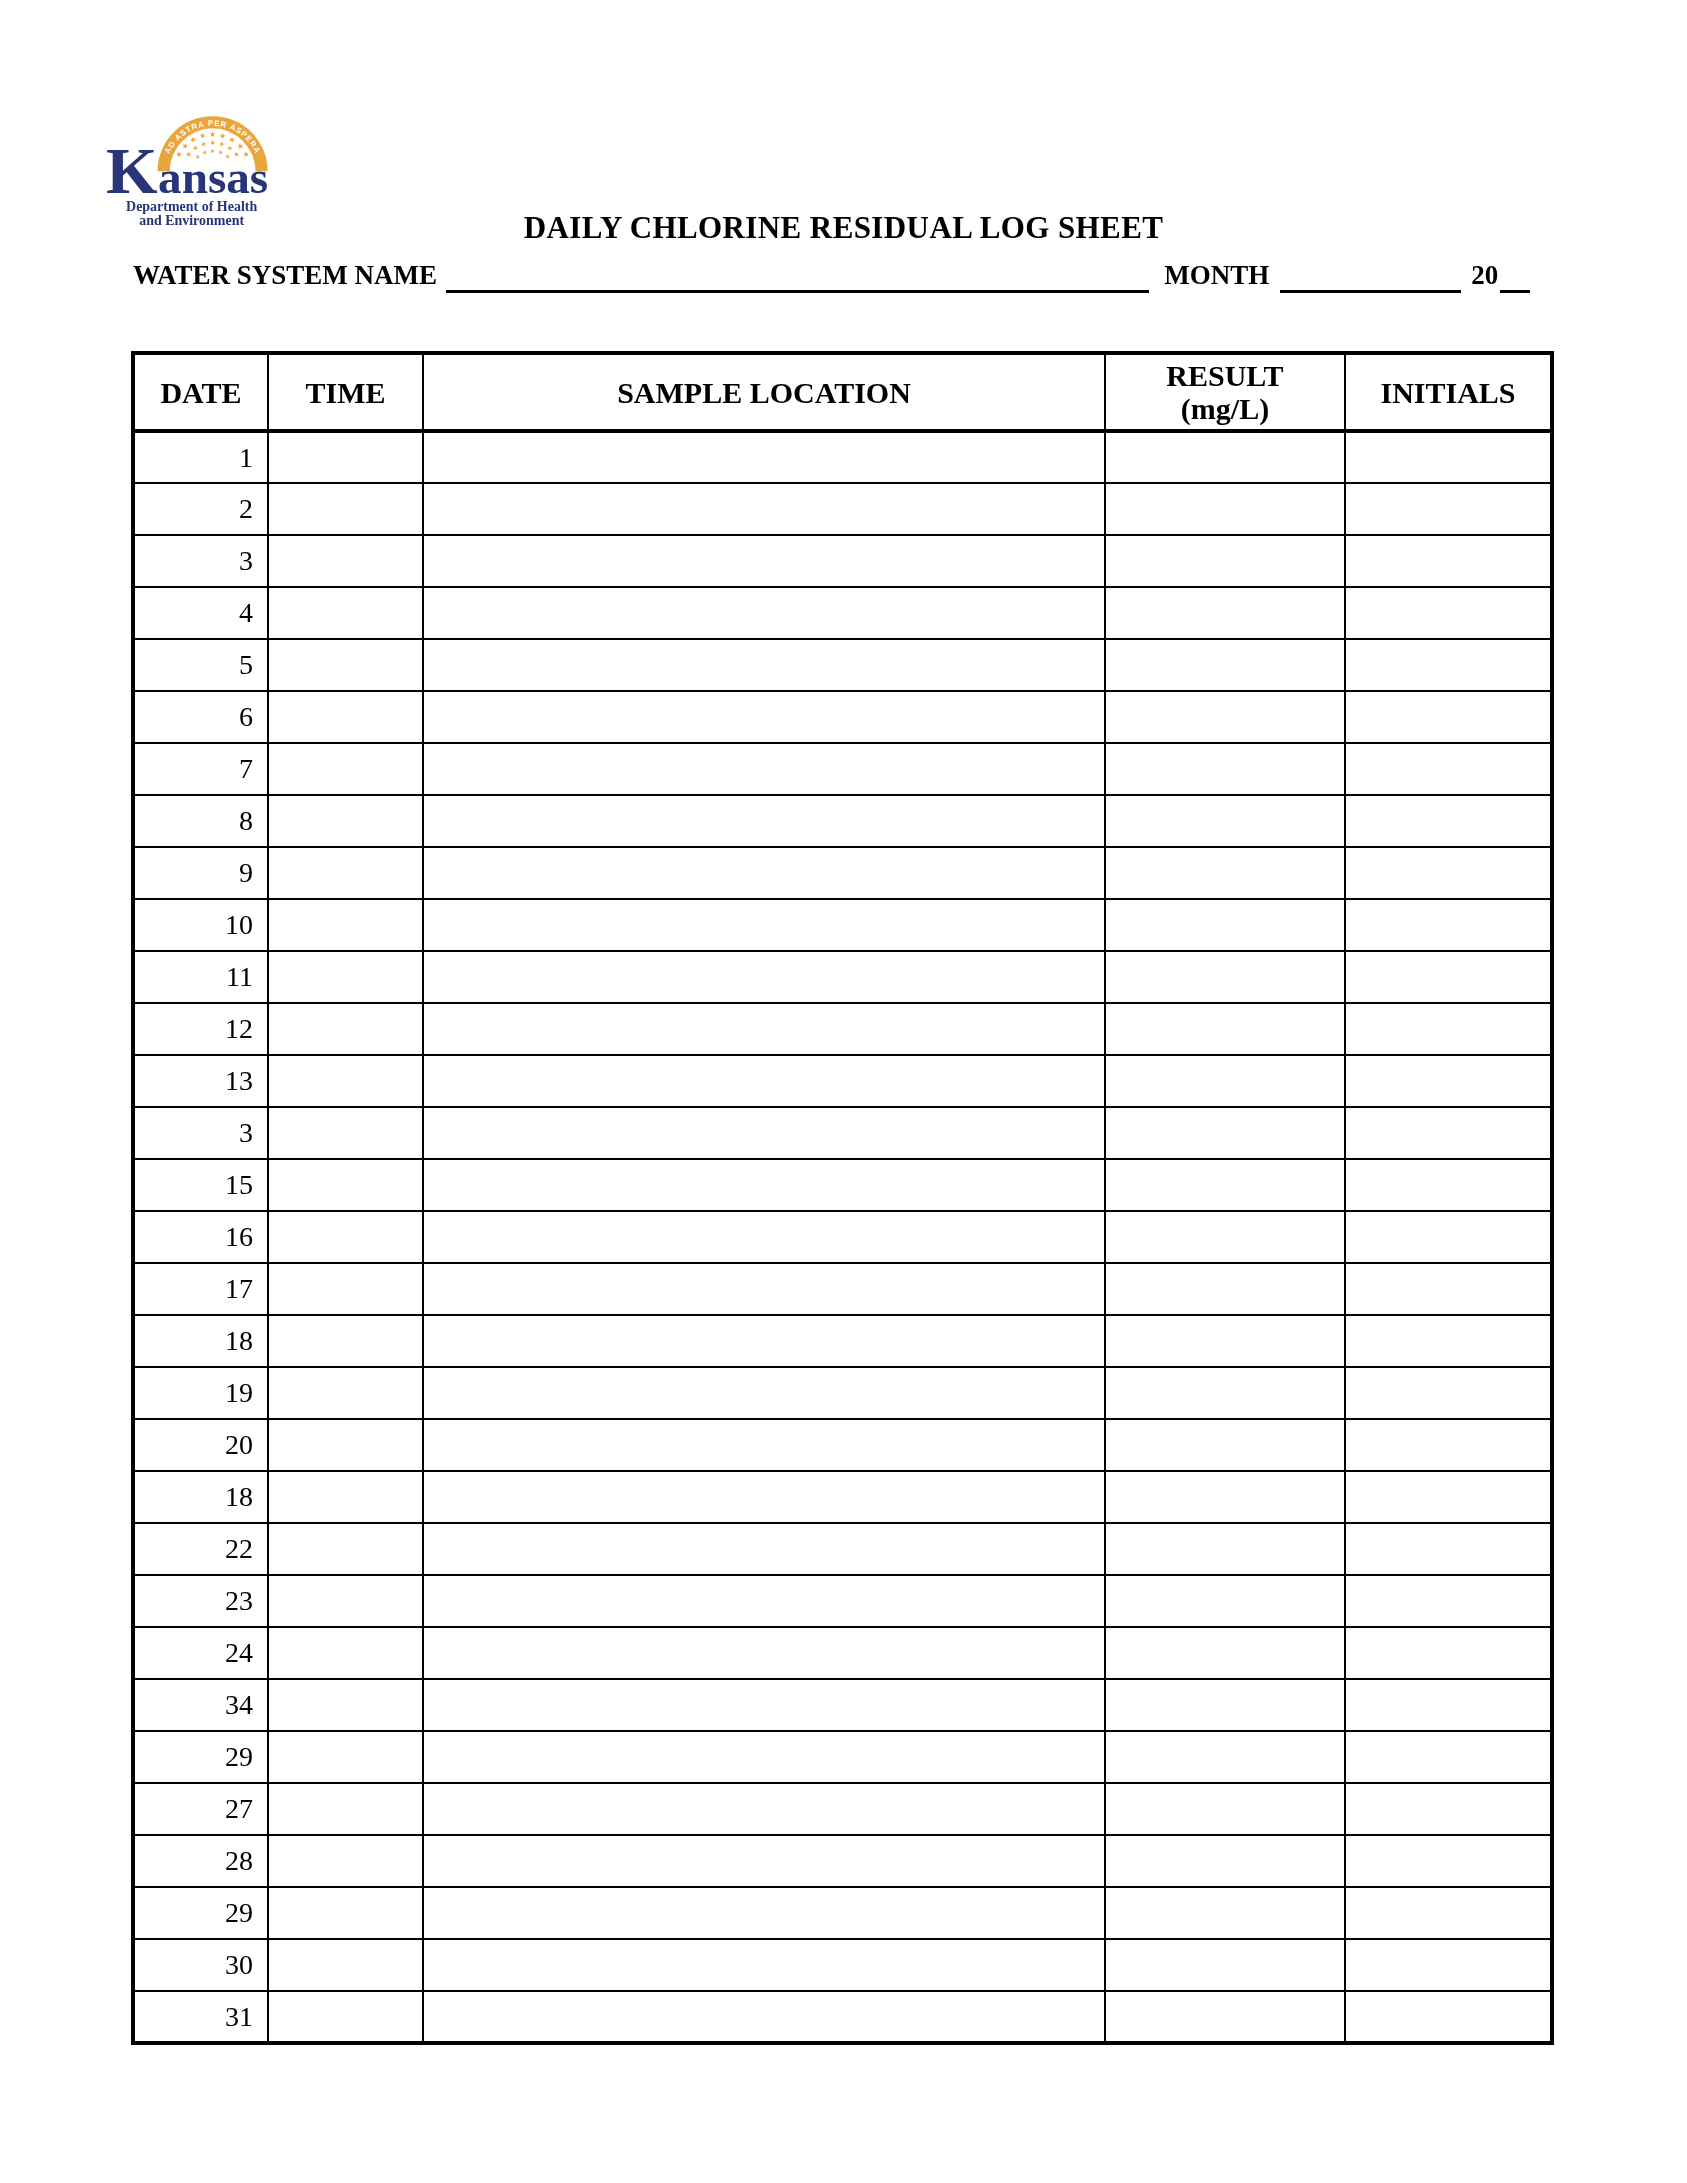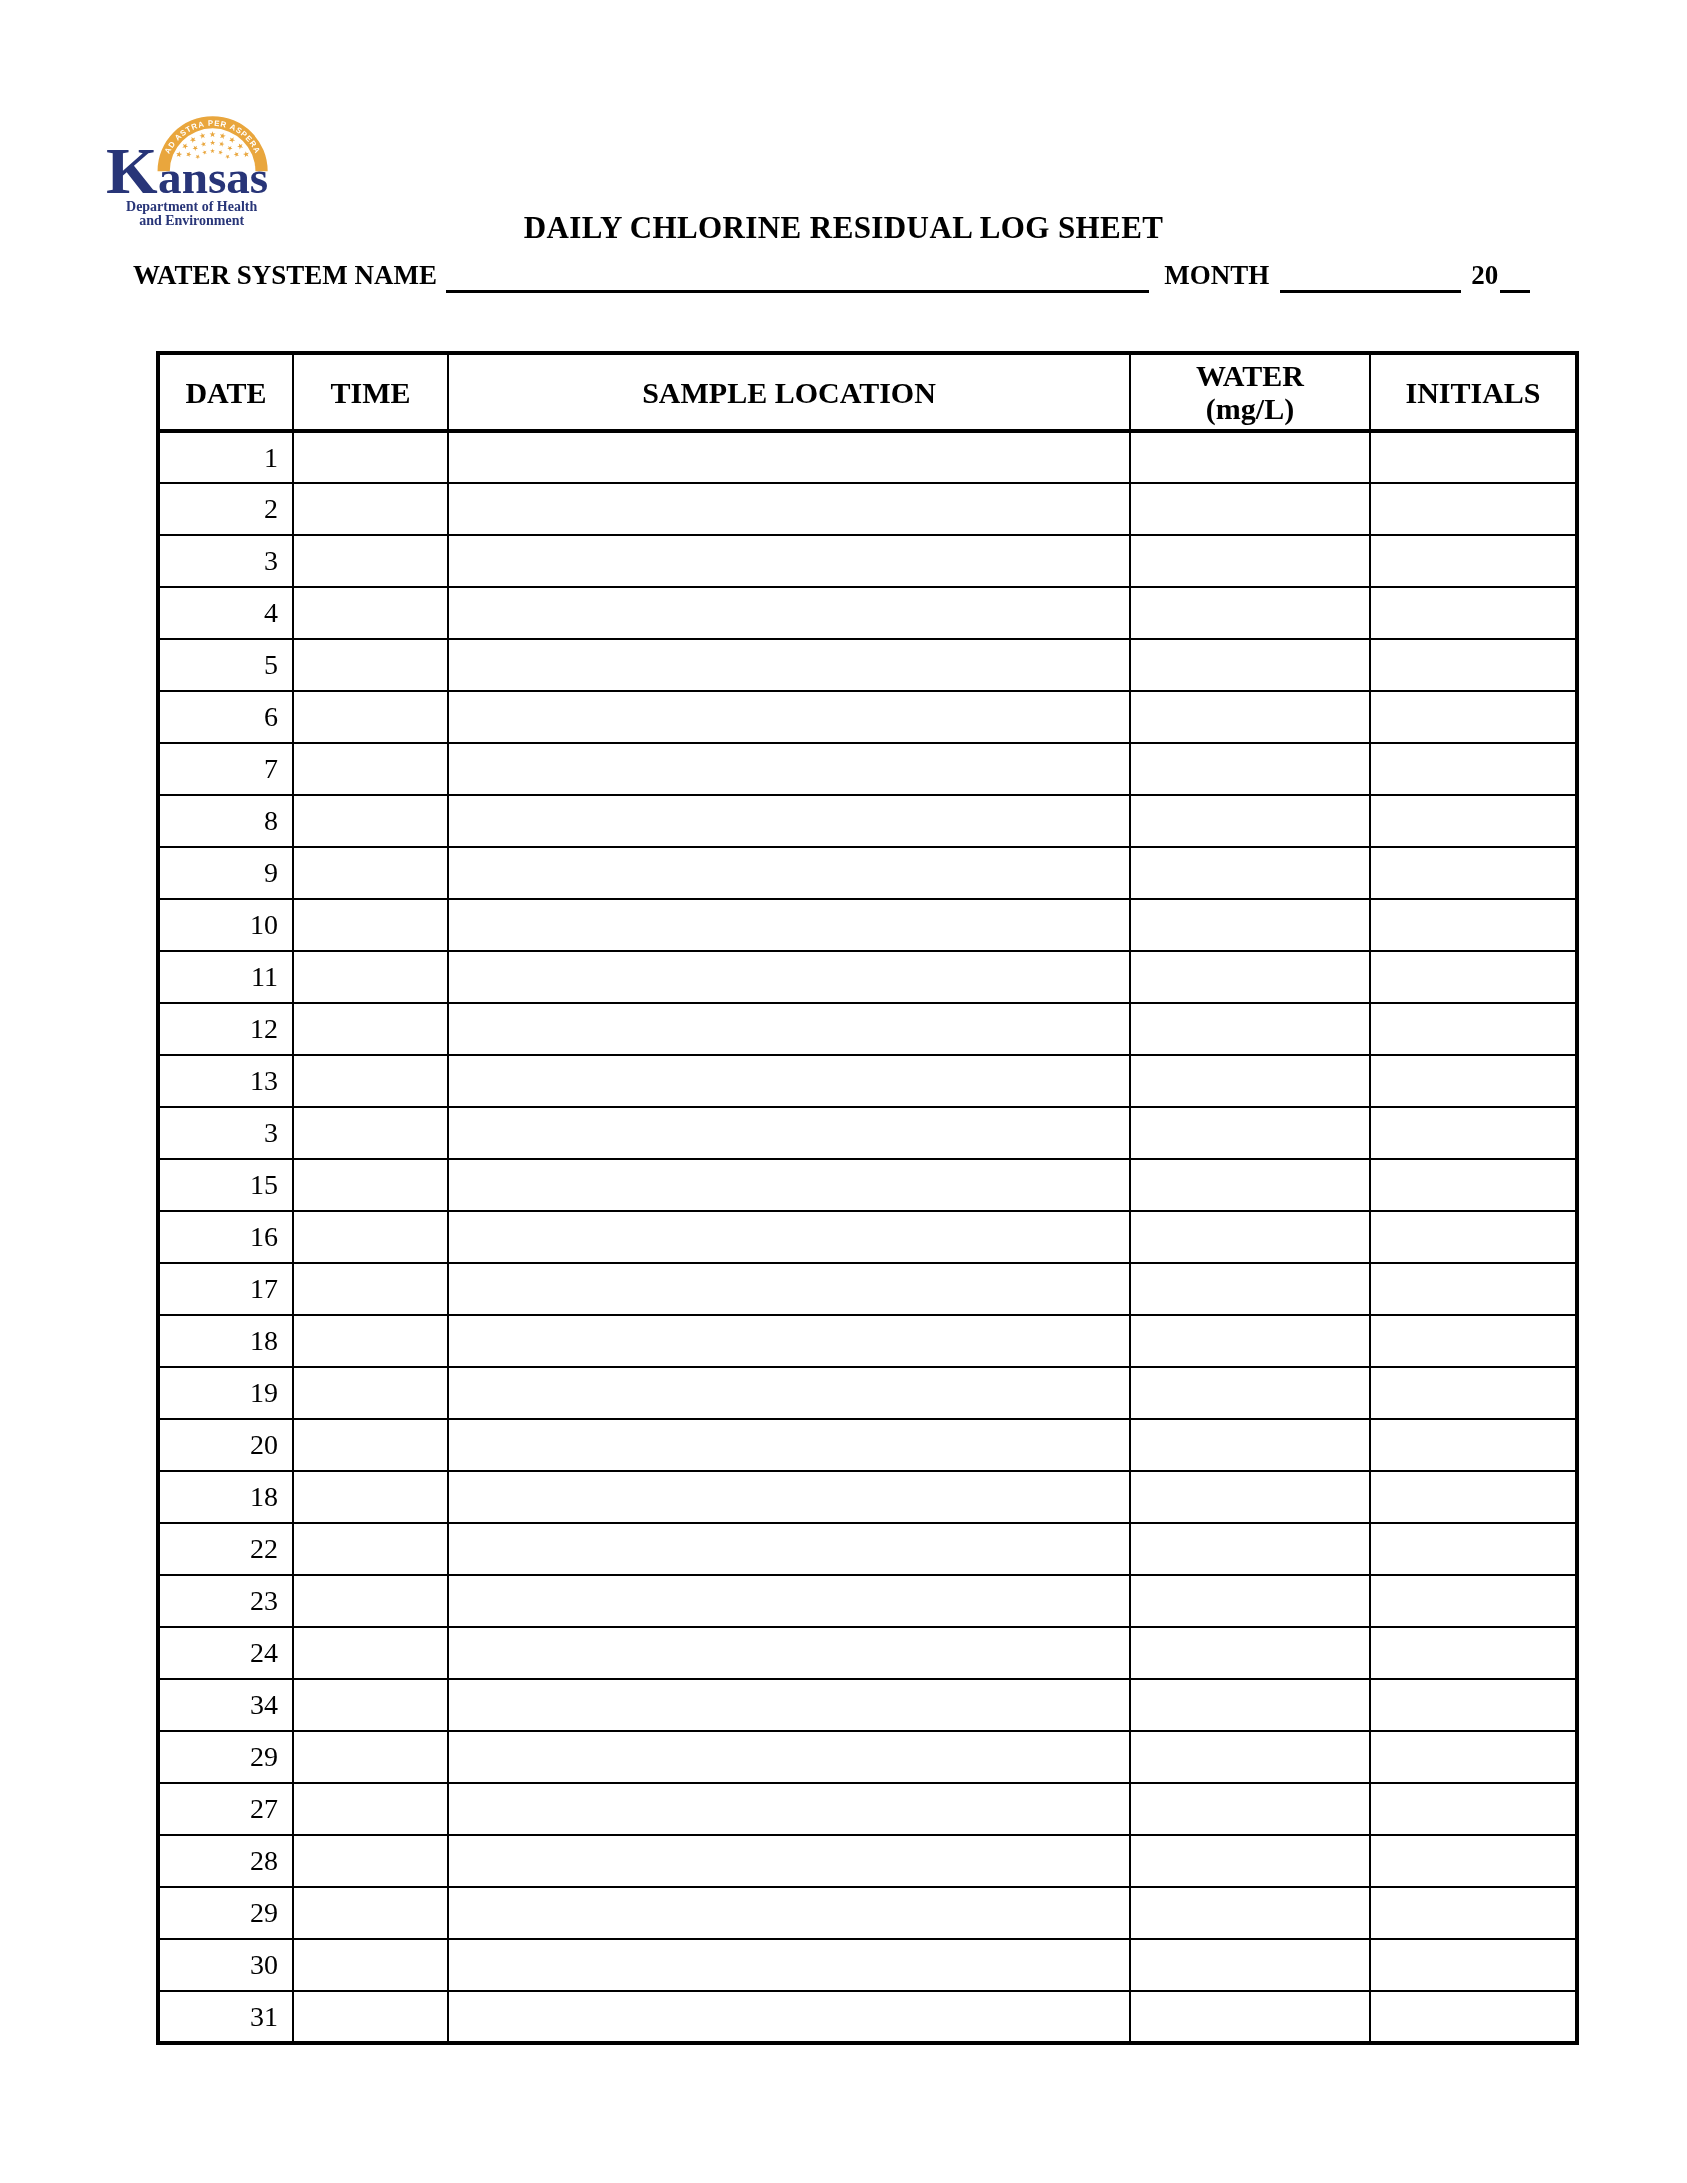--- a/index.html
+++ b/index.html
@@ -38,21 +38,21 @@
     white-space: nowrap;
   }
   .blank { border-bottom: 3.5px solid #000; height: 31px; display: inline-block; }
   .name-blank  { flex: 1 1 auto; margin-left: 8.7px; margin-right: 15.7px; }
   .month-blank { width: 181px; margin-left: 10.5px; margin-right: 10.5px; }
   .year-blank  { width: 30px;  margin-left: 1.7px; }
 
   
   .log-table {
     position: absolute;
-    left: 156px; top: 351px;
+    left: 131px; top: 351px;
     width: 1420px;
     border-collapse: collapse;
     table-layout: fixed;
     border: 4.4px solid #000;
     padding-left: 10px;
   }
   .log-table th, .log-table td {
     border: 2.6px solid #000;
     padding: 0;
     overflow: hidden;
@@ -133,21 +133,21 @@
       <col style="width:682px">
       <col style="width:240px">
       <col style="width:207px">
     </colgroup>
     <thead>
       <tr>
         <th>DATE</th>
         <th>TIME</th>
         <th>SAMPLE LOCATION</th>
         <th>
-          <div>WATER</div>
+          <div>RESULT</div>
           <div>(mg/L)</div>
         </th>
         <th>INITIALS</th>
       </tr>
     </thead>
     <tbody>
         <tr>
           <td class="date-cell">1</td>
           <td></td>
           <td></td>

